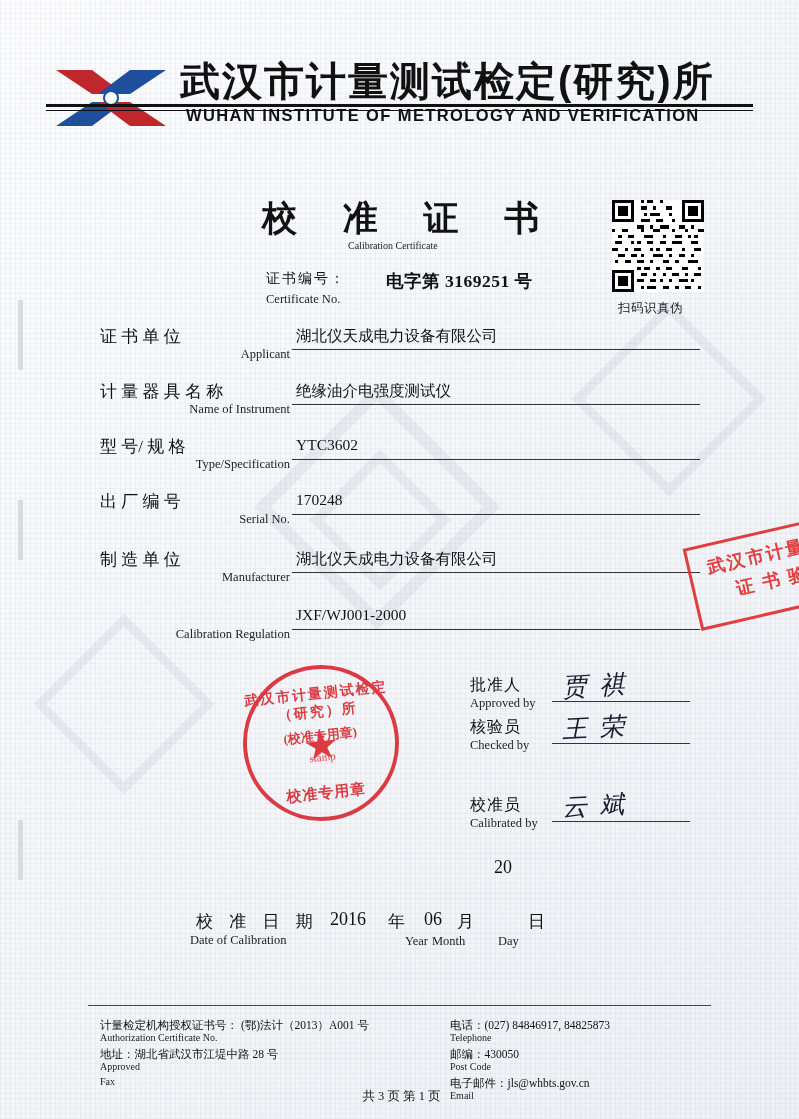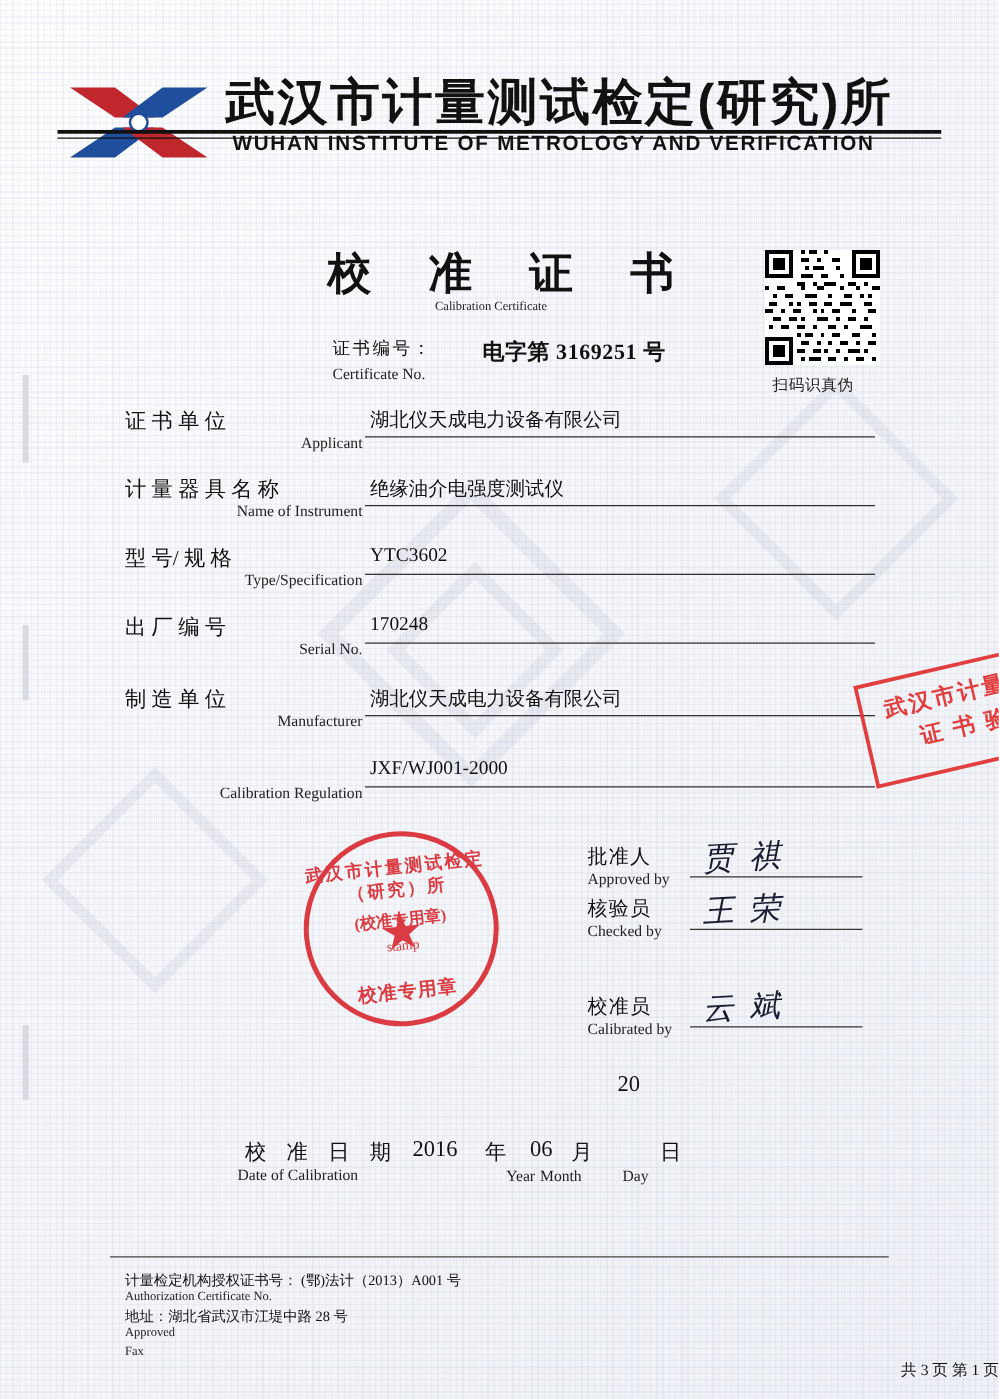--- a/index.html
+++ b/index.html
@@ -317,21 +317,21 @@
   .foot-line-en {
     font-size: 10px;
     color: #222;
     line-height: 1.25;
     margin-bottom: 2px;
     white-space: nowrap;
   }
   .foot-page {
     position: absolute;
     left: 4px; right: 0; top: 1088px;
-    text-align: right;
+    text-align: center;
     font-size: 12.5px;
     color: #111;
   }
   .vbar {
     position: absolute;
     left: 18px;
     width: 5px;
     background: #d9dbe2;
   }
 </style>
@@ -570,16 +570,24 @@
   <div class="foot-rule"></div>
 
   <div class="foot-left">
     <div class="foot-line-cn">计量检定机构授权证书号：  (鄂)法计（2013）A001 号</div>
     <div class="foot-line-en">Authorization Certificate No.</div>
     <div class="foot-line-cn">地址：湖北省武汉市江堤中路 28 号</div>
     <div class="foot-line-en">Approved</div>
     <div class="foot-line-en">Fax</div>
   </div>
 
+  <div class="foot-right">
+    <div class="foot-line-cn">电话：(027) 84846917, 84825873</div>
+    <div class="foot-line-en">Telephone</div>
+    <div class="foot-line-cn">邮编：430050</div>
+    <div class="foot-line-en">Post Code</div>
+    <div class="foot-line-cn">电子邮件：jls@whbts.gov.cn</div>
+    <div class="foot-line-en">Email</div>
+  </div>
 
   <div class="foot-page">共 3 页 第 1 页</div>
 
 </div>
 
 </body></html>

